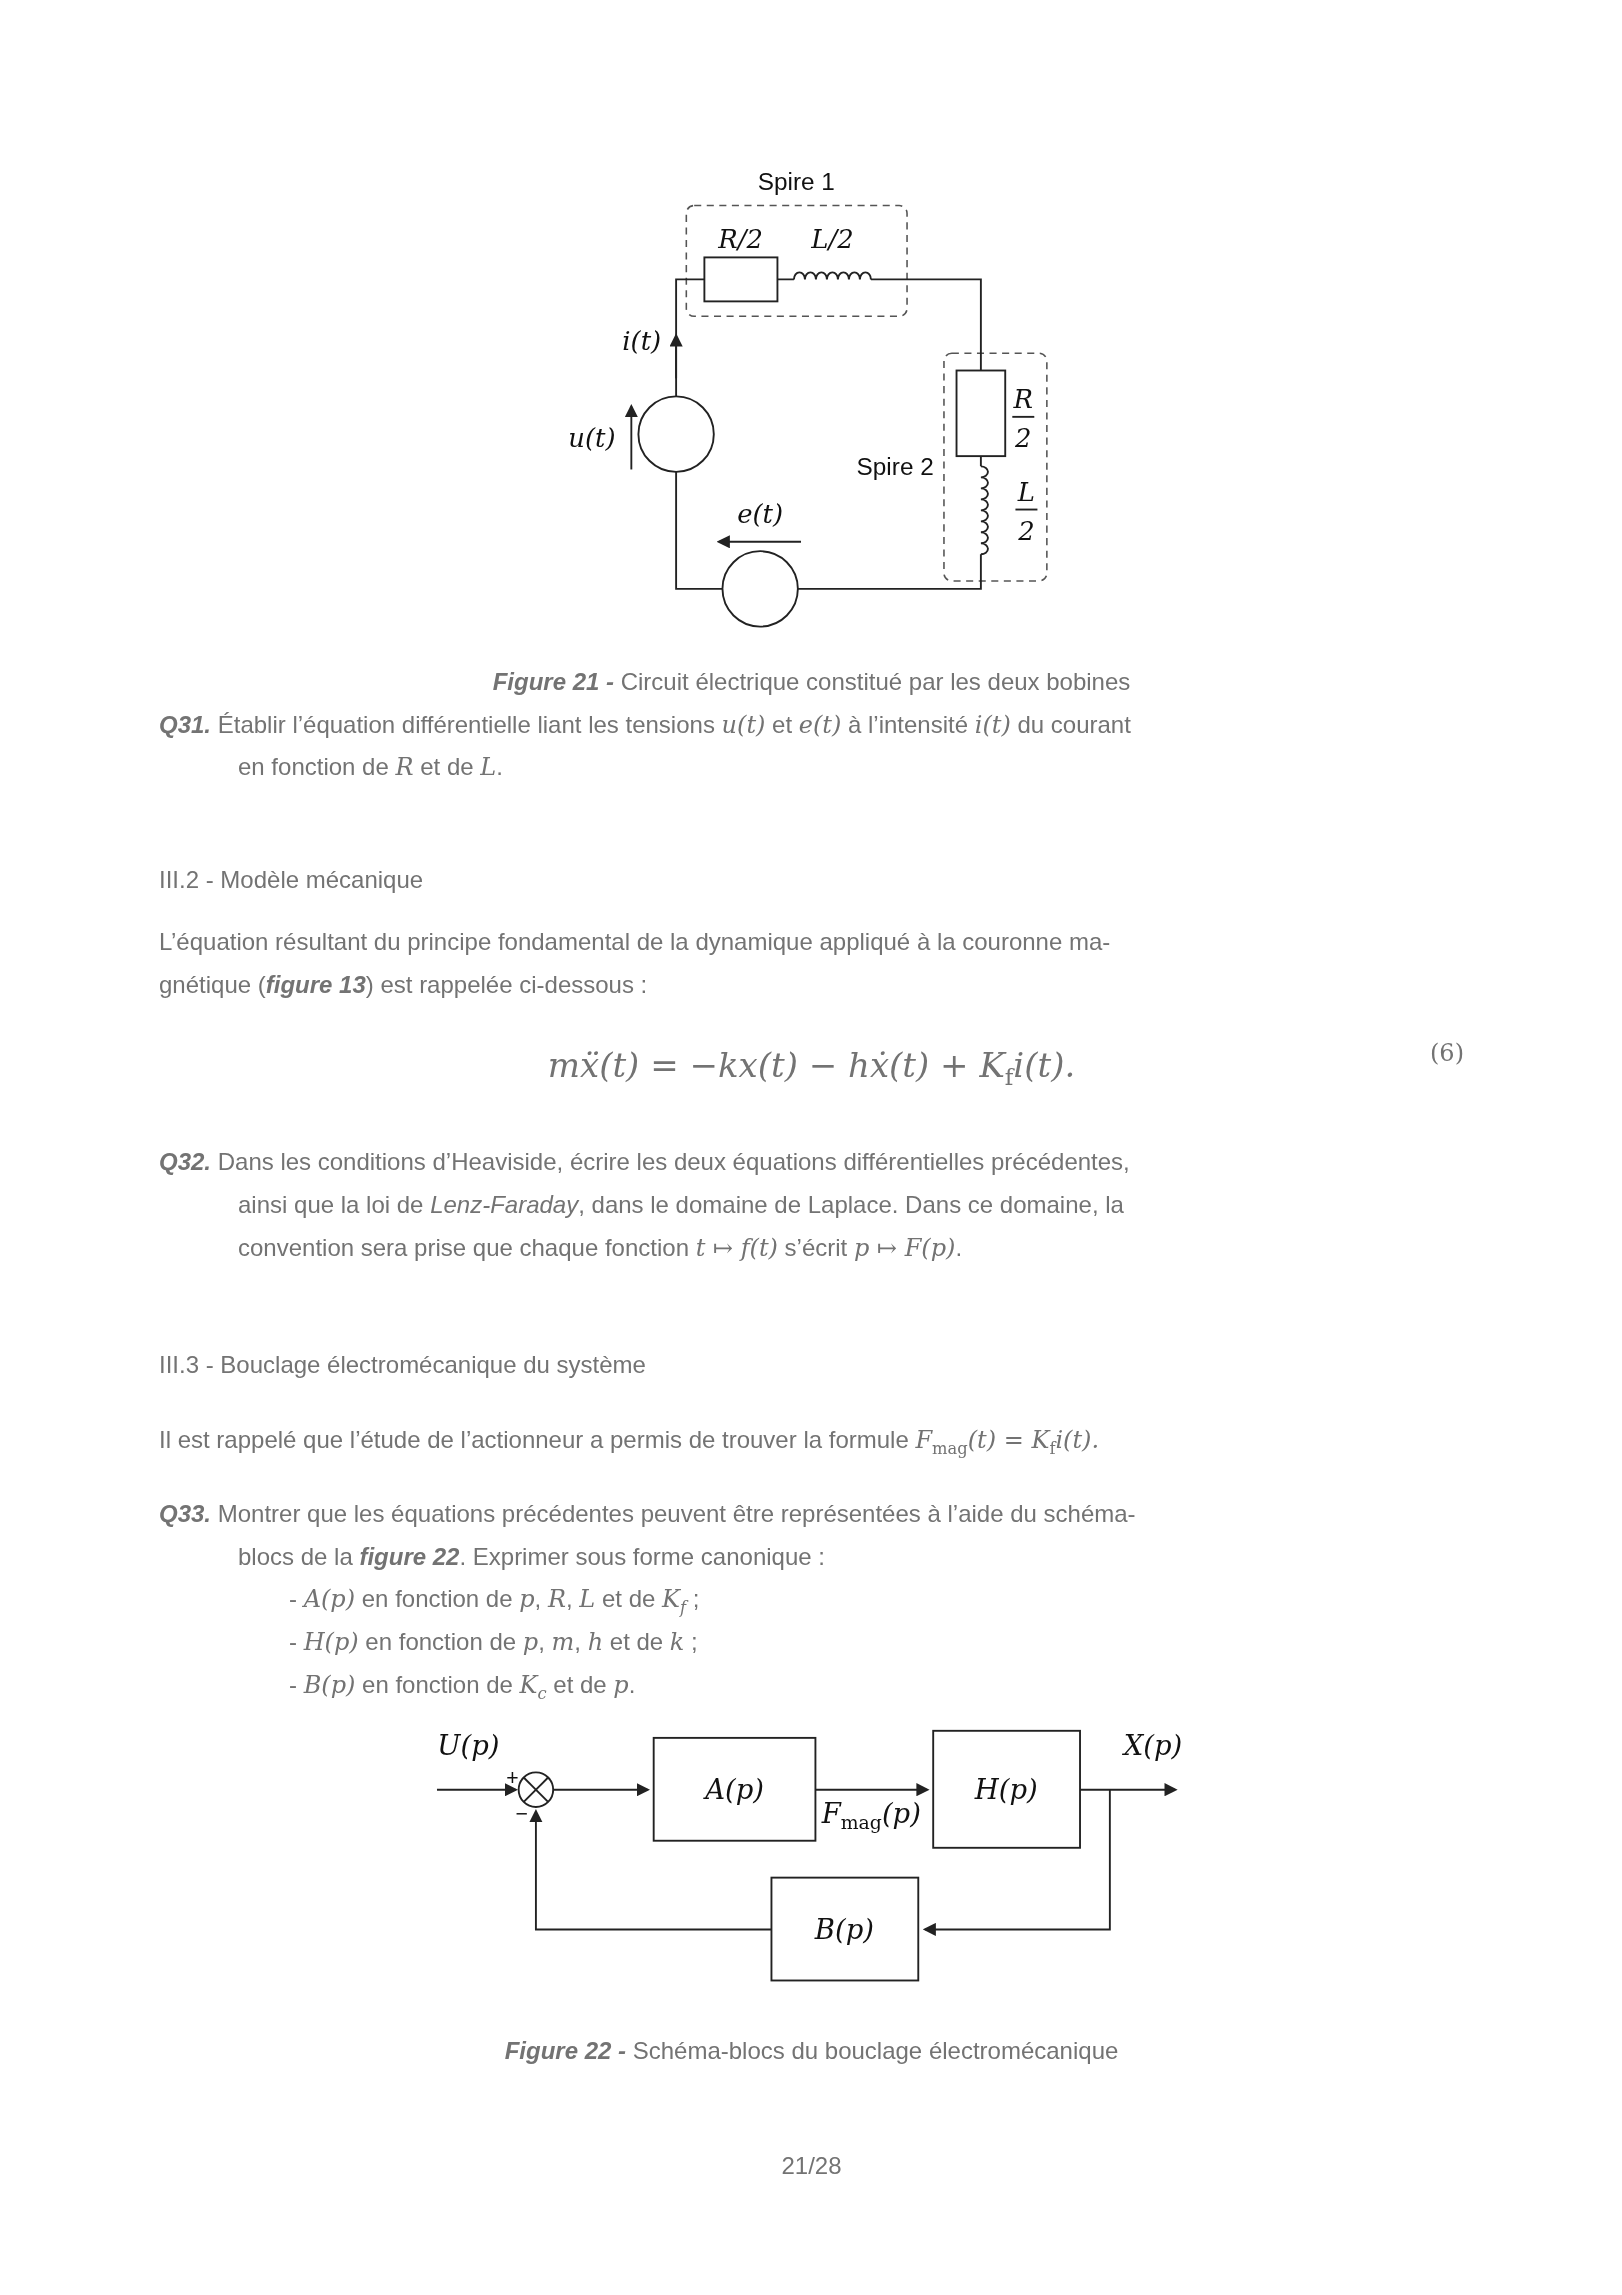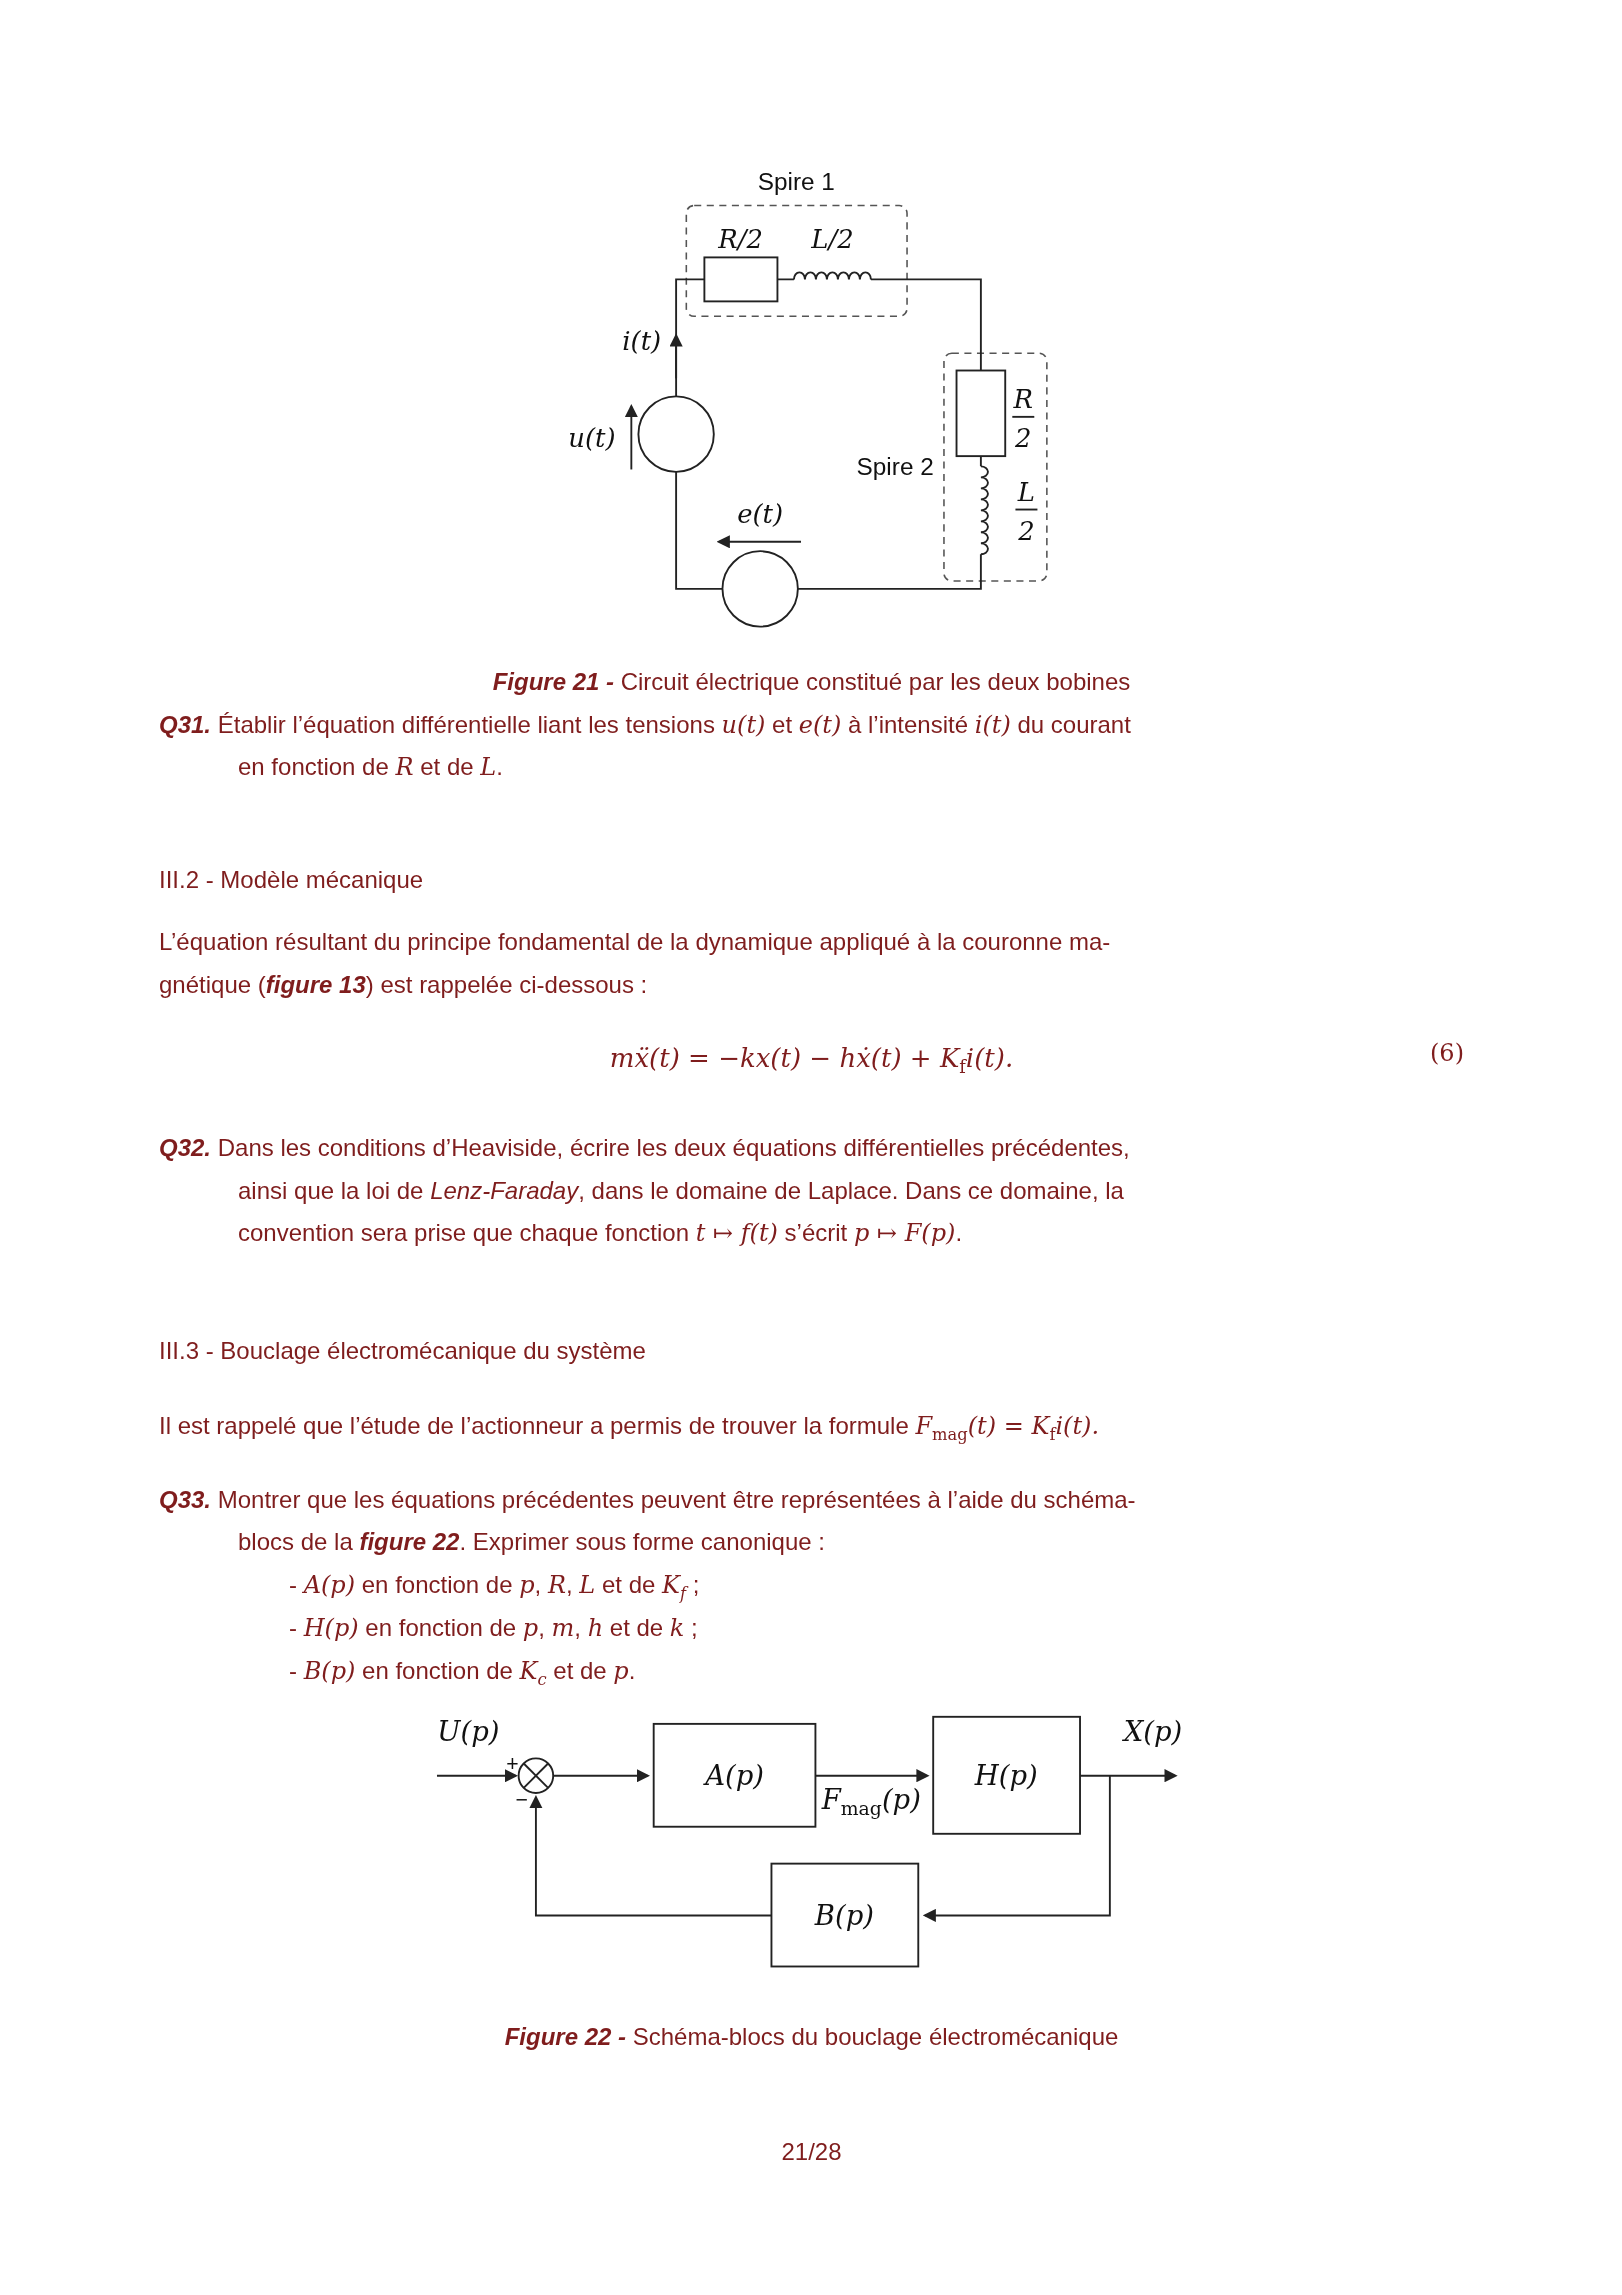--- a/index.html
+++ b/index.html
@@ -1,17 +1,17 @@
 <!DOCTYPE html>
 <html style="font-size:12.6px"><head>
 <meta charset="utf-8">
 <style>
   html,body{margin:0;padding:0;background:#fff;}
   .page{
-    width:1623px;height:2295px;margin:0 auto;background:#fff;color:#7f1d1d;
+    width:1623px;height:2295px;margin:0 auto;background:#fff;color:#737373;
     font-family:"Liberation Sans",sans-serif;font-size:24px;position:relative;overflow:hidden;
   }
   .content{padding:0 159px;}
   .rline{line-height:1.78;white-space:nowrap;}
   sub{font-size:68%;line-height:0;}
   .sg-p{}
   .sg-b{font-weight:bold;font-style:italic;}
   .sg-i{font-style:italic;}
   .sg-m{font-family:"DejaVu Serif",serif;font-style:italic;}
   sub.sg-msub{font-family:"DejaVu Serif",serif;font-style:italic;}
@@ -26,21 +26,21 @@
   .q32{margin-top:46px;}
   .q33{margin-top:31px;}
   .items .rline{padding-left:130px;}
 
   .heading{font-weight:normal;margin-top:77px;}
   .heading3{font-weight:normal;margin-top:82px;}
   .para{margin-top:27px;}
   .para3{margin-top:40px;}
 
   .eq-row{position:relative;margin-top:28px;text-align:center;}
-  .equation{font-size:26px;}
+  .equation{font-size:34px;}
   .eq-tag{position:absolute;right:0;top:4.7px;font-family:"DejaVu Serif",serif;font-size:24px;}
 
   .pageno{text-align:center;font-weight:normal;margin-top:79px;}
 
   
   .wire{stroke:#222;stroke-width:2.4;fill:none;}
   .comp{stroke:#222;stroke-width:2.4;fill:#fff;}
   .dash{stroke:#555;stroke-width:2;fill:none;stroke-dasharray:9 7;}
   .svg-sans{font-family:"Liberation Sans",sans-serif;font-size:31px;fill:#111;}
   .svg-math{font-family:"DejaVu Serif",serif;font-style:italic;font-size:33px;fill:#111;}

